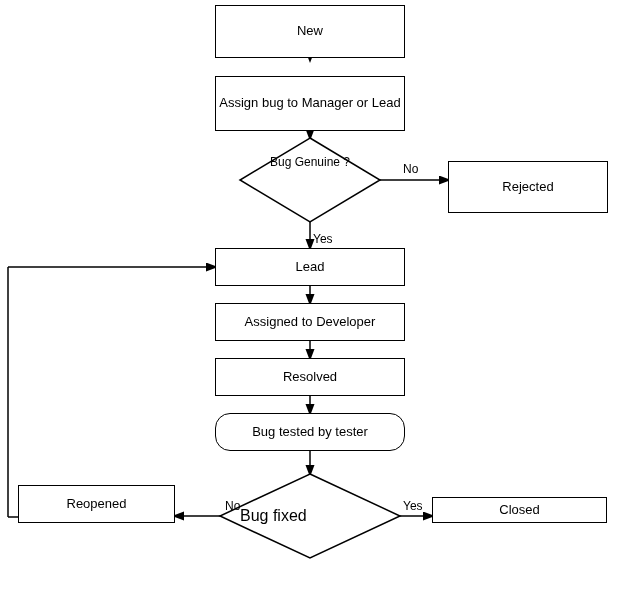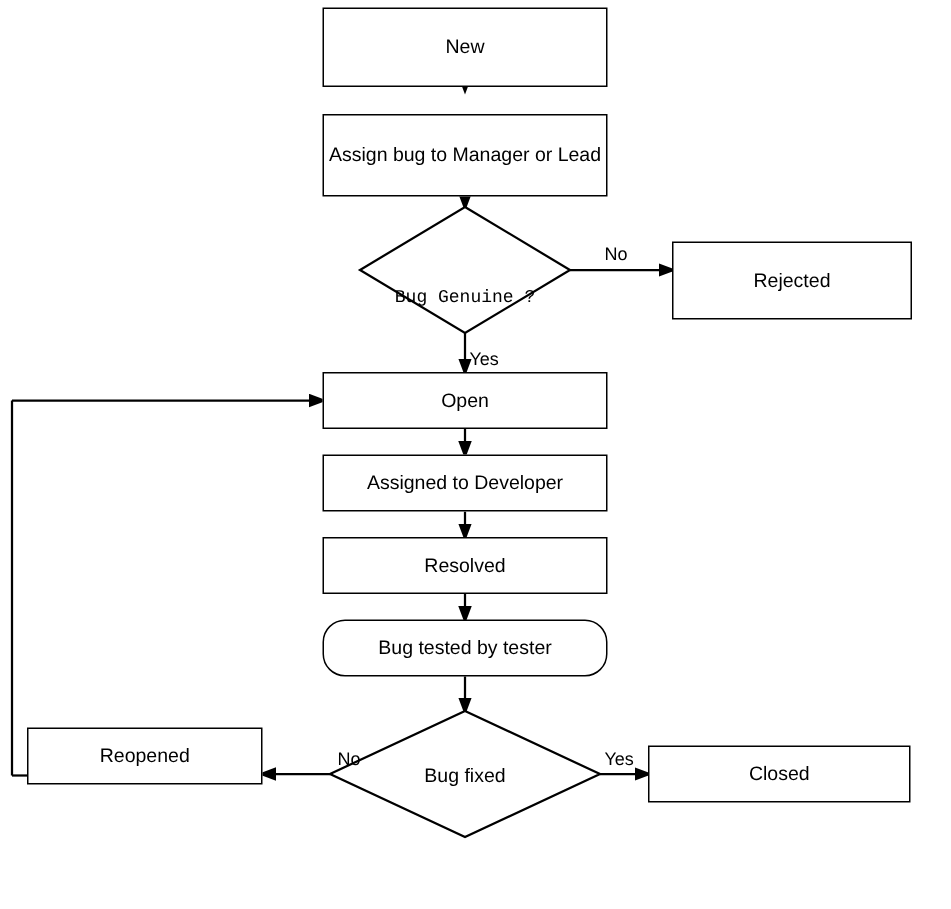--- a/index.html
+++ b/index.html
@@ -86,48 +86,48 @@
   </svg>
 
   <div class="box" style="left:215px; top:5px; width:190px; height:53px;">
     <span>New</span>
   </div>
 
   <div class="box" style="left:215px; top:76px; width:190px; height:55px;">
     <span>Assign bug to Manager or Lead</span>
   </div>
 
-  <div style="position:absolute; left:240px; top:155px; width:140px; height:50px; display:flex; align-items:flex-end; justify-content:center; text-align:center; font-size:12px; z-index:3; pointer-events:none;font-family:Liberation Mono, monospace;">
+  <div style="position:absolute; left:240px; top:155px; width:140px; height:50px; display:flex; align-items:flex-start; justify-content:center; text-align:center; font-size:12px; z-index:3; pointer-events:none;">
     <span>Bug Genuine ?</span>
   </div>
 
   <div class="box" style="left:448px; top:161px; width:160px; height:52px;">
     <span>Rejected</span>
   </div>
 
   <div class="box" style="left:215px; top:248px; width:190px; height:38px;">
-    <span>Open</span>
+    <span>Lead</span>
   </div>
 
   <div class="box" style="left:215px; top:303px; width:190px; height:38px;">
     <span>Assigned to Developer</span>
   </div>
 
   <div class="box" style="left:215px; top:358px; width:190px; height:38px;">
     <span>Resolved</span>
   </div>
 
   <div class="box" style="left:215px; top:413px; width:190px; height:38px;border-radius:15px;">
     <span>Bug tested by tester</span>
   </div>
 
-  <div style="position:absolute; left:240px; top:496px; width:140px; height:40px; display:flex; align-items:center; justify-content:center; text-align:center; font-size:13px; z-index:3; pointer-events:none;">
+  <div style="position:absolute; left:240px; top:496px; width:140px; height:40px; display:flex; align-items:center; justify-content:flex-start; text-align:center; font-size:16px; z-index:3; pointer-events:none;">
     <span>Bug fixed</span>
   </div>
 
   <div class="box" style="left:18px; top:485px; width:157px; height:38px;">
     <span>Reopened</span>
   </div>
 
-  <div class="box" style="left:432px; top:497px; width:175px; height:38px;">
+  <div class="box" style="left:432px; top:497px; width:175px; height:26px;">
     <span>Closed</span>
   </div>
 </div>
 
 </body></html>

